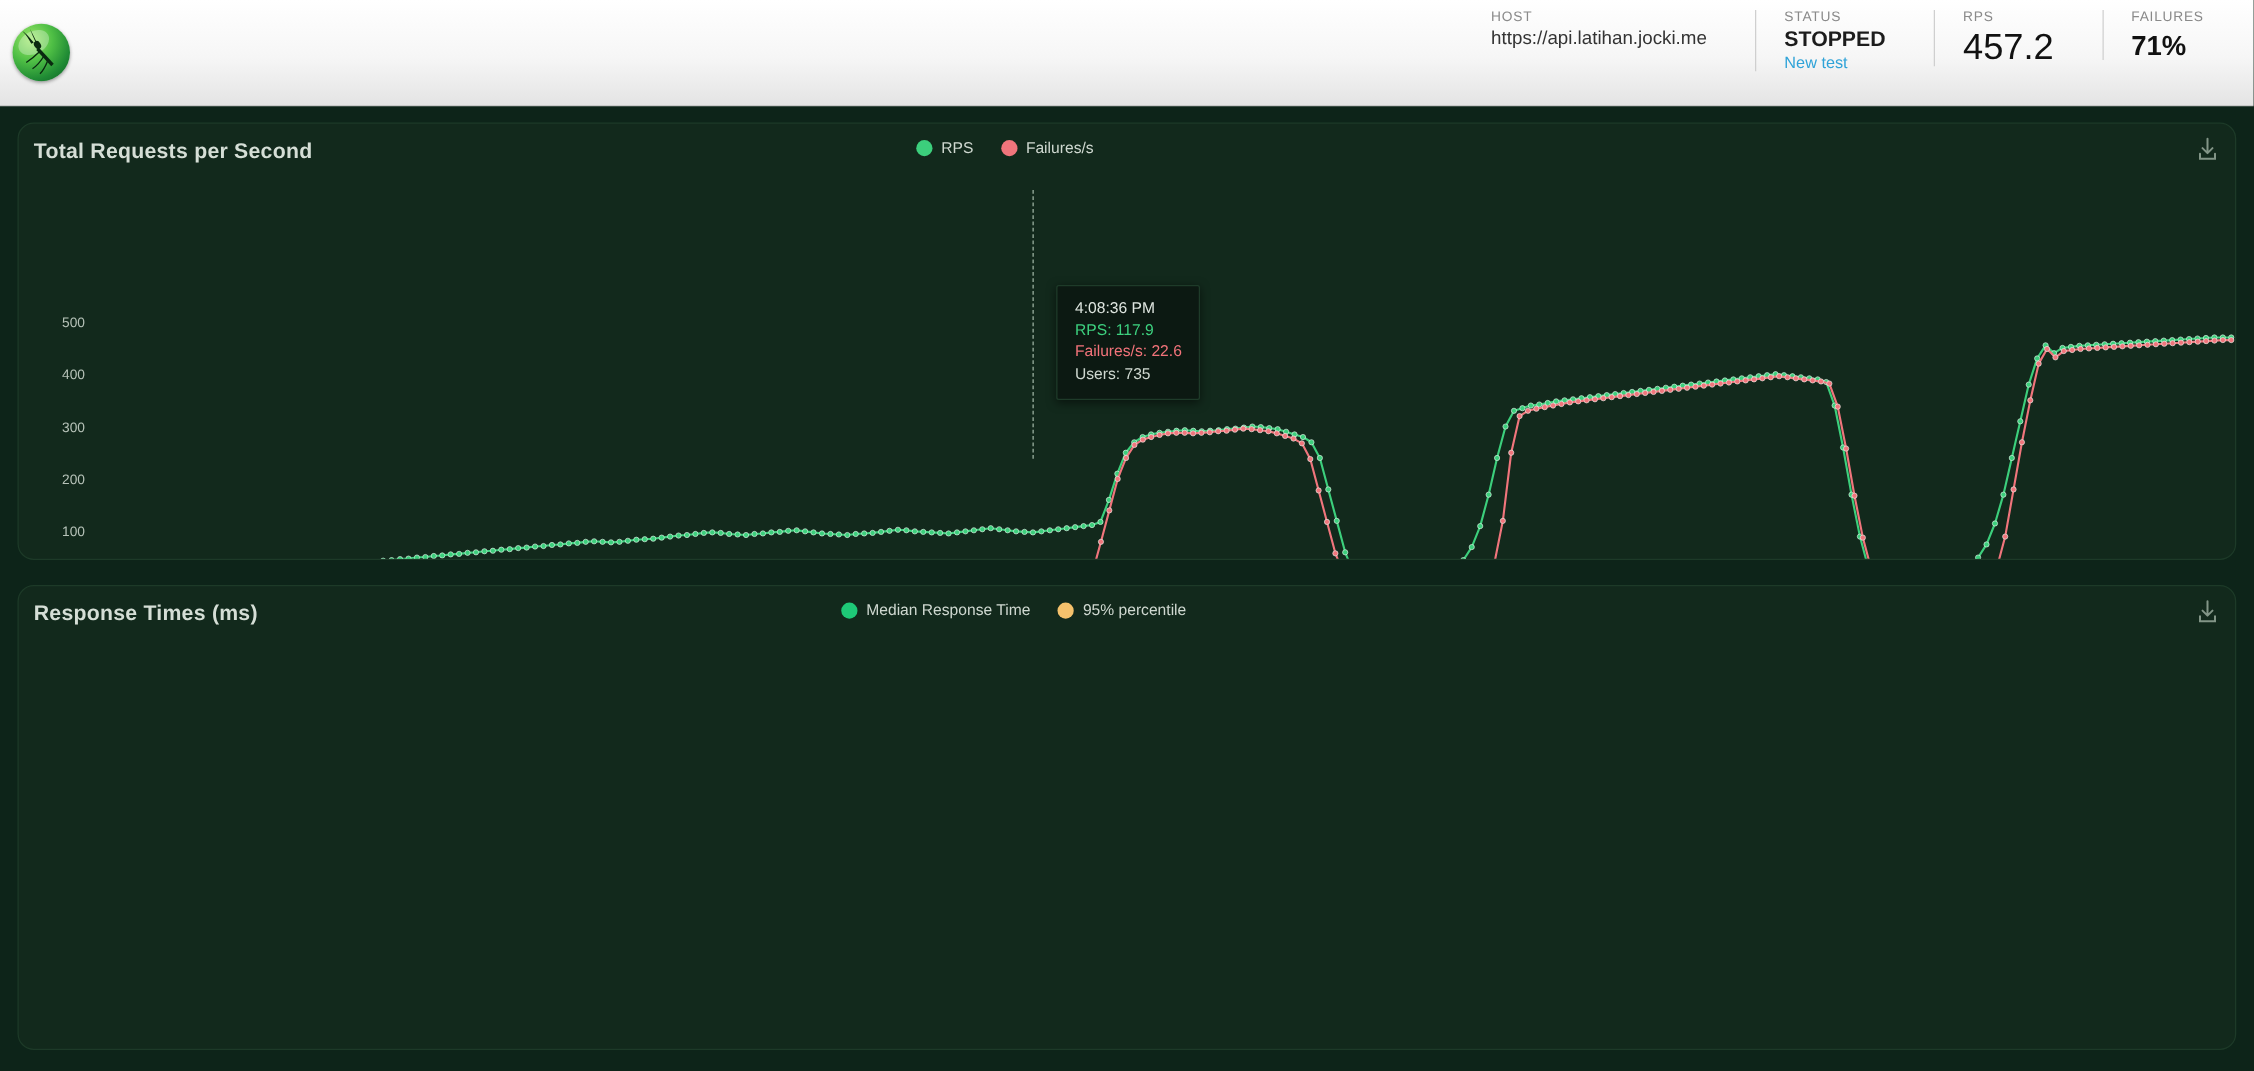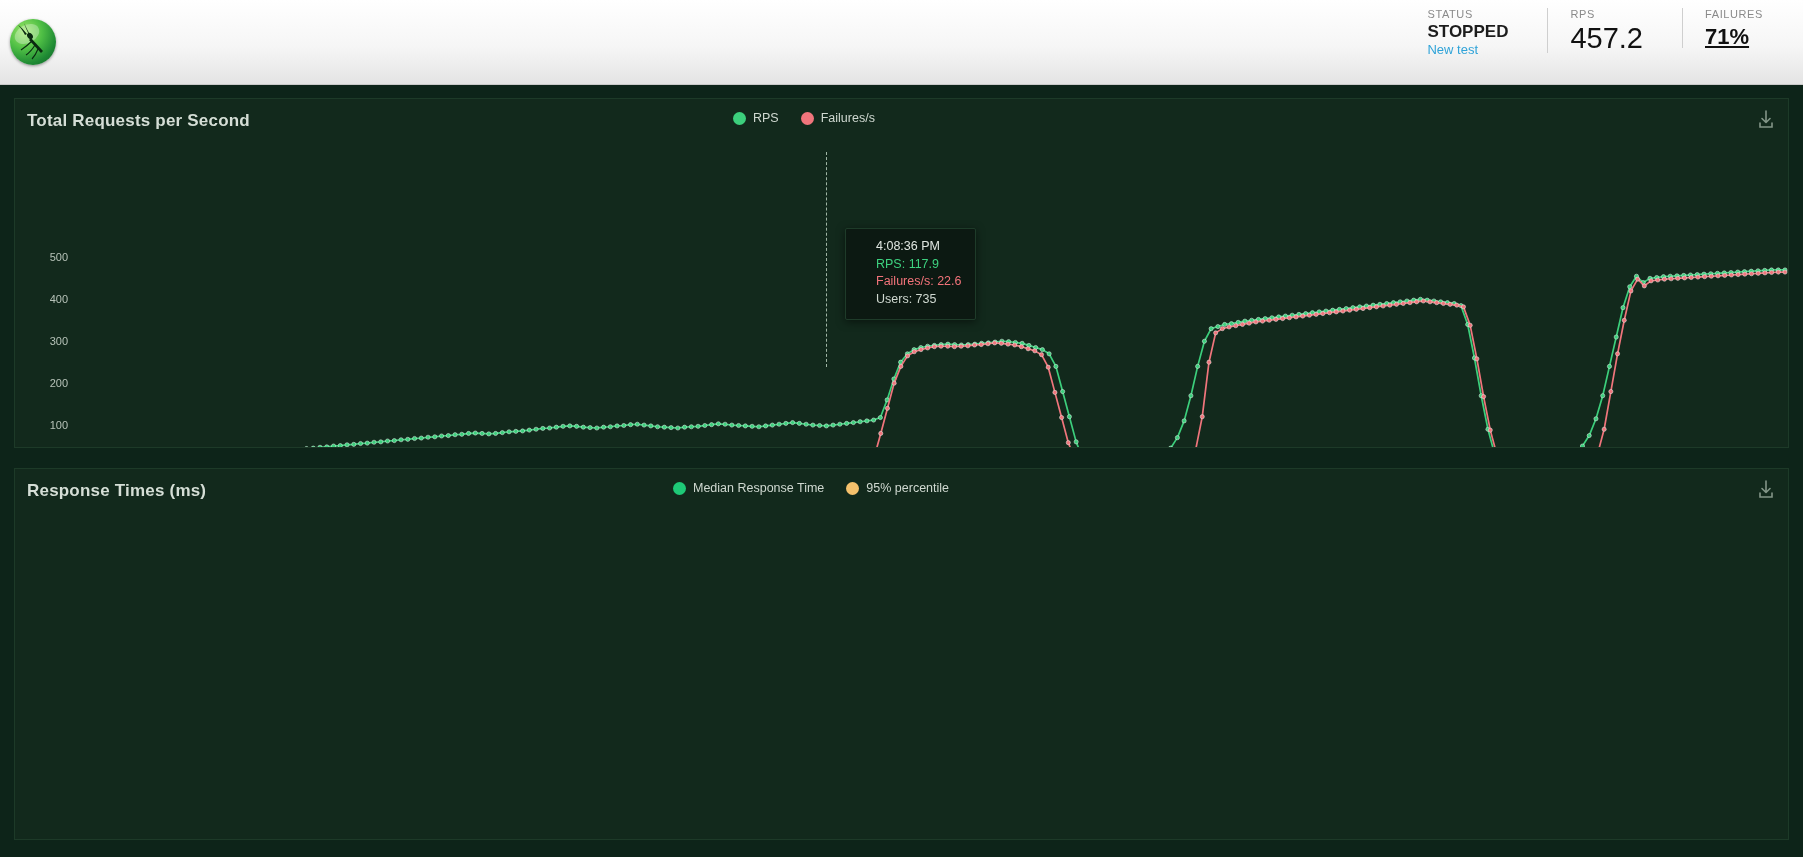--- a/index.html
+++ b/index.html
@@ -32,26 +32,26 @@
   }
 
   .stats { position: absolute; right: 18px; top: 8px; display: flex; align-items: flex-start; height: 62px; }
   .stat { padding: 0 22px; display: flex; flex-direction: column; justify-content: flex-start; }
   .stat + .stat { border-left: 1px solid #cfcfcf; margin-left: 17px; }
   .stat-label { font-size: 11px; color: #8a8a8a; letter-spacing: .6px; margin-bottom: 2px; }
   .stat-host  { font-size: 15px; color: #333; }
   .stat-status{ font-size: 17px; color: #1c1c1c; font-weight: bold; line-height: 1.15; }
   .stat-link  { font-size: 13px; color: #2fa3d8; cursor: pointer; }
   .stat-big   { font-size: 29px; color: #111; font-weight: normal; line-height: 1; margin-top: 2px; }
-  .stat-mid   { font-size: 22px; color: #111; font-weight: bold; line-height: 1; margin-top: 4px; text-decoration: underline; }
+  .stat-mid   { font-size: 22px; color: #111; font-weight: bold; line-height: 1; margin-top: 4px; }
 
   
   .panel {
     position: absolute; left: 14px; width: 1775px;
-    background: #12291c; border: 1px solid #1d3a28; border-radius: 0;
+    background: #12291c; border: 1px solid #1d3a28; border-radius: 13px;
   }
   #panel-rps { top: 98px; height: 350px; }
   #panel-rt  { top: 468px; height: 372px; text-align: right; }
 
   .panel-title {
     position: absolute; left: 12px; top: 12px;
     font-size: 17px; font-weight: bold; color: #d5ded6; letter-spacing: .2px;
   }
   .panel-legend {
     position: absolute; top: 12px; display: flex; align-items: center; gap: 8px;
@@ -64,21 +64,21 @@
   .dl-icon { position: absolute; right: 12px; top: 10px; width: 20px; height: 22px; cursor: pointer; opacity: .8; }
 
   .plot { position: absolute; left: 0; top: 0; width: 100%; height: 100%; }
   .axis-label { font-size: 11px; fill: #b6c2b8; font-family: "Liberation Sans", sans-serif; }
   .xtick { font-size: 10.5px; fill: #c3cdc5; font-family: "Liberation Sans", sans-serif; }
 
   
   .tooltip {
     position: absolute; left: 845px; top: 228px;
     background: rgba(12,24,17,.92); border: 1px solid #1e3b29;
-    padding: 9px 14px 11px 30px; border-radius: 2px;
+    padding: 9px 14px 11px 14px; border-radius: 2px;
     font-size: 12.5px; line-height: 17.5px; pointer-events: none;
     box-shadow: 0 2px 8px rgba(0,0,0,.5);
   }
   .tt-time { color: #dfe6e0; }
   .tt-rps  { color: #3dd17f; }
   .tt-fail { color: #f2737a; text-align: right; }
   .tt-users{ color: #cfd8d0; }
   .crosshair {
     position: absolute; left: 826px; top: 152px; height: 215px;
     border-left: 1px dashed #9fb5a4; width: 0;
@@ -99,20 +99,24 @@
           <path d="M19 16 C16 9 15 7 14 4 C16 8 18 12 19.5 15 Z"></path>
           <path d="M22 22 C18 26 14 29 11 31" stroke="#0a2a10" stroke-width="1.1" fill="none"></path>
           <path d="M25 26 C22 31 19 34 16 36" stroke="#0a2a10" stroke-width="1.1" fill="none"></path>
           <path d="M28 30 C26 35 24 38 22 40" stroke="#0a2a10" stroke-width="1.1" fill="none"></path>
         </g>
       </svg>
     </div>
   </div>
 
   <div class="stats">
+    <div class="stat">
+      <div class="stat-label">HOST</div>
+      <div class="stat-host">https://api.latihan.jocki.me</div>
+    </div>
     <div class="stat">
       <div class="stat-label">STATUS</div>
       <div class="stat-status">STOPPED</div>
       <div class="stat-link">New test</div>
     </div>
     <div class="stat">
       <div class="stat-label">RPS</div>
       <div class="stat-big">457.2</div>
     </div>
     <div class="stat">

